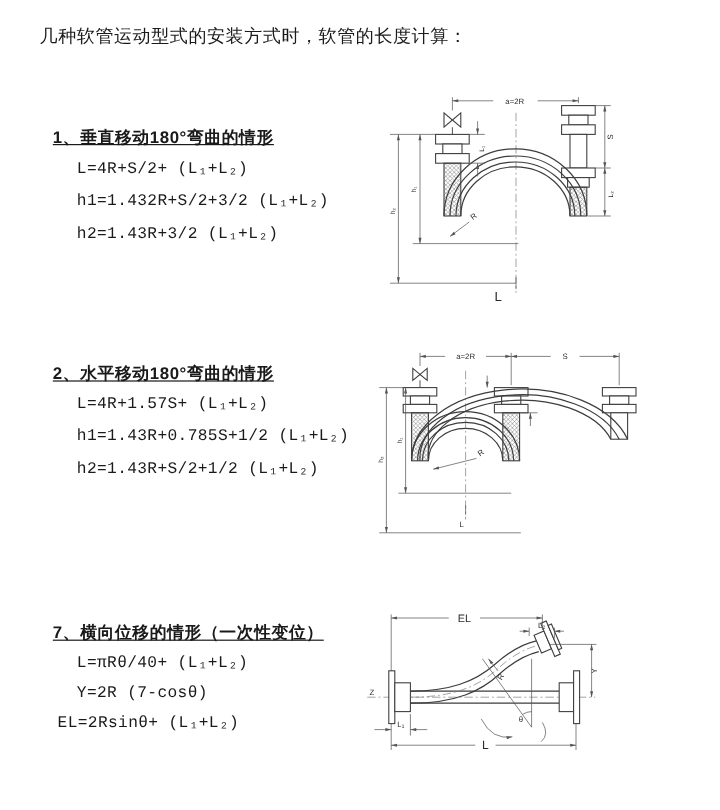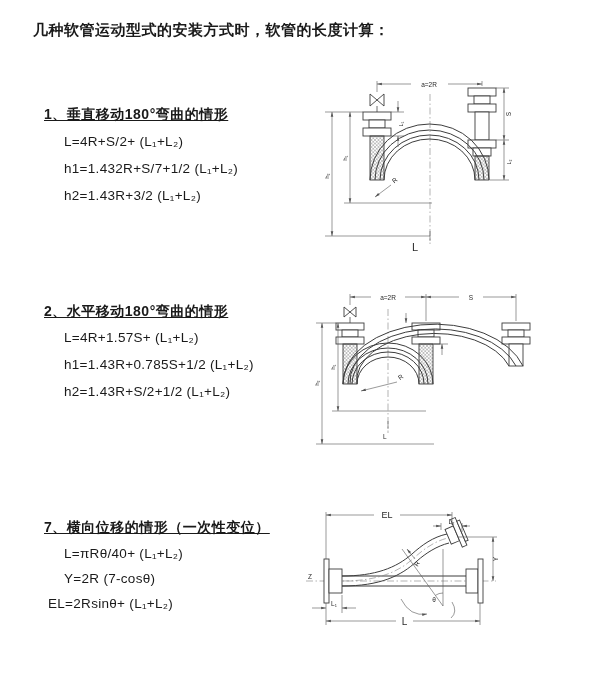--- a/index.html
+++ b/index.html
@@ -1,43 +1,43 @@
 <!DOCTYPE html>
 <html><head>
 <meta charset="utf-8">
 <style>
   html,body{margin:0;padding:0;}
   body{
     width:600px;height:675px;position:relative;background:#ffffff;
     font-family:"Liberation Sans","DejaVu Sans",sans-serif;color:#1a1a1a;overflow:hidden;
   }
   .t{position:absolute;white-space:nowrap;}
-  .doc-title{font-size:15px;font-weight:700;letter-spacing:.5px;}
+  .doc-title{font-size:15px;font-weight:400;letter-spacing:.5px;}
   .heading{font-size:14px;font-weight:700;letter-spacing:.5px;text-decoration:underline;}
-  .formula{font-size:13.5px;font-weight:400;letter-spacing:.3px;}
+  .formula{font-size:13.5px;font-weight:400;letter-spacing:.3px;font-family:Liberation Mono, monospace;}
   svg{position:absolute;overflow:visible;}
   svg text{font-family:"Liberation Sans","DejaVu Sans",sans-serif;fill:#2a2a2a;}
   .ln{stroke:#4a4a4a;stroke-width:.8;fill:none;}
   .hose{stroke:#3d3d3d;stroke-width:1;fill:none;}
   .part{stroke:#3d3d3d;stroke-width:.9;fill:#ffffff;}
   .braid{stroke:#3d3d3d;stroke-width:.9;}
   .dim{stroke:#555555;stroke-width:.6;fill:none;}
   .cl{stroke:#808080;stroke-width:.6;stroke-dasharray:7 2.5 1.5 2.5;fill:none;}
   .dlab{font-size:6.5px;}
   .dlab-s{font-size:5.5px;}
   .biglab{font-size:11px;}
 </style>
 </head>
 <body>
 
 <div class="t doc-title" style="left:33px;top:21px">几种软管运动型式的安装方式时，软管的长度计算：</div>
 
 <div class="t heading" style="left:44px;top:106px">1、垂直移动180°弯曲的情形</div>
 <div class="t formula" style="left:64px;top:134px">L=4R+S/2+ (L₁+L₂)</div>
-<div class="t formula" style="left:64px;top:161px">h1=1.432R+S/7+1/2 (L₁+L₂)</div>
+<div class="t formula" style="left:64px;top:161px">h1=1.432R+S/2+3/2 (L₁+L₂)</div>
 <div class="t formula" style="left:64px;top:188px">h2=1.43R+3/2 (L₁+L₂)</div>
 
 <div class="t heading" style="left:44px;top:303px">2、水平移动180°弯曲的情形</div>
 <div class="t formula" style="left:64px;top:330px">L=4R+1.57S+ (L₁+L₂)</div>
 <div class="t formula" style="left:64px;top:357px">h1=1.43R+0.785S+1/2 (L₁+L₂)</div>
 <div class="t formula" style="left:64px;top:384px">h2=1.43R+S/2+1/2 (L₁+L₂)</div>
 
 <div class="t heading" style="left:44px;top:519px">7、横向位移的情形（一次性变位）</div>
 <div class="t formula" style="left:64px;top:546px">L=πRθ/40+ (L₁+L₂)</div>
 <div class="t formula" style="left:64px;top:571px">Y=2R (7-cosθ)</div>

